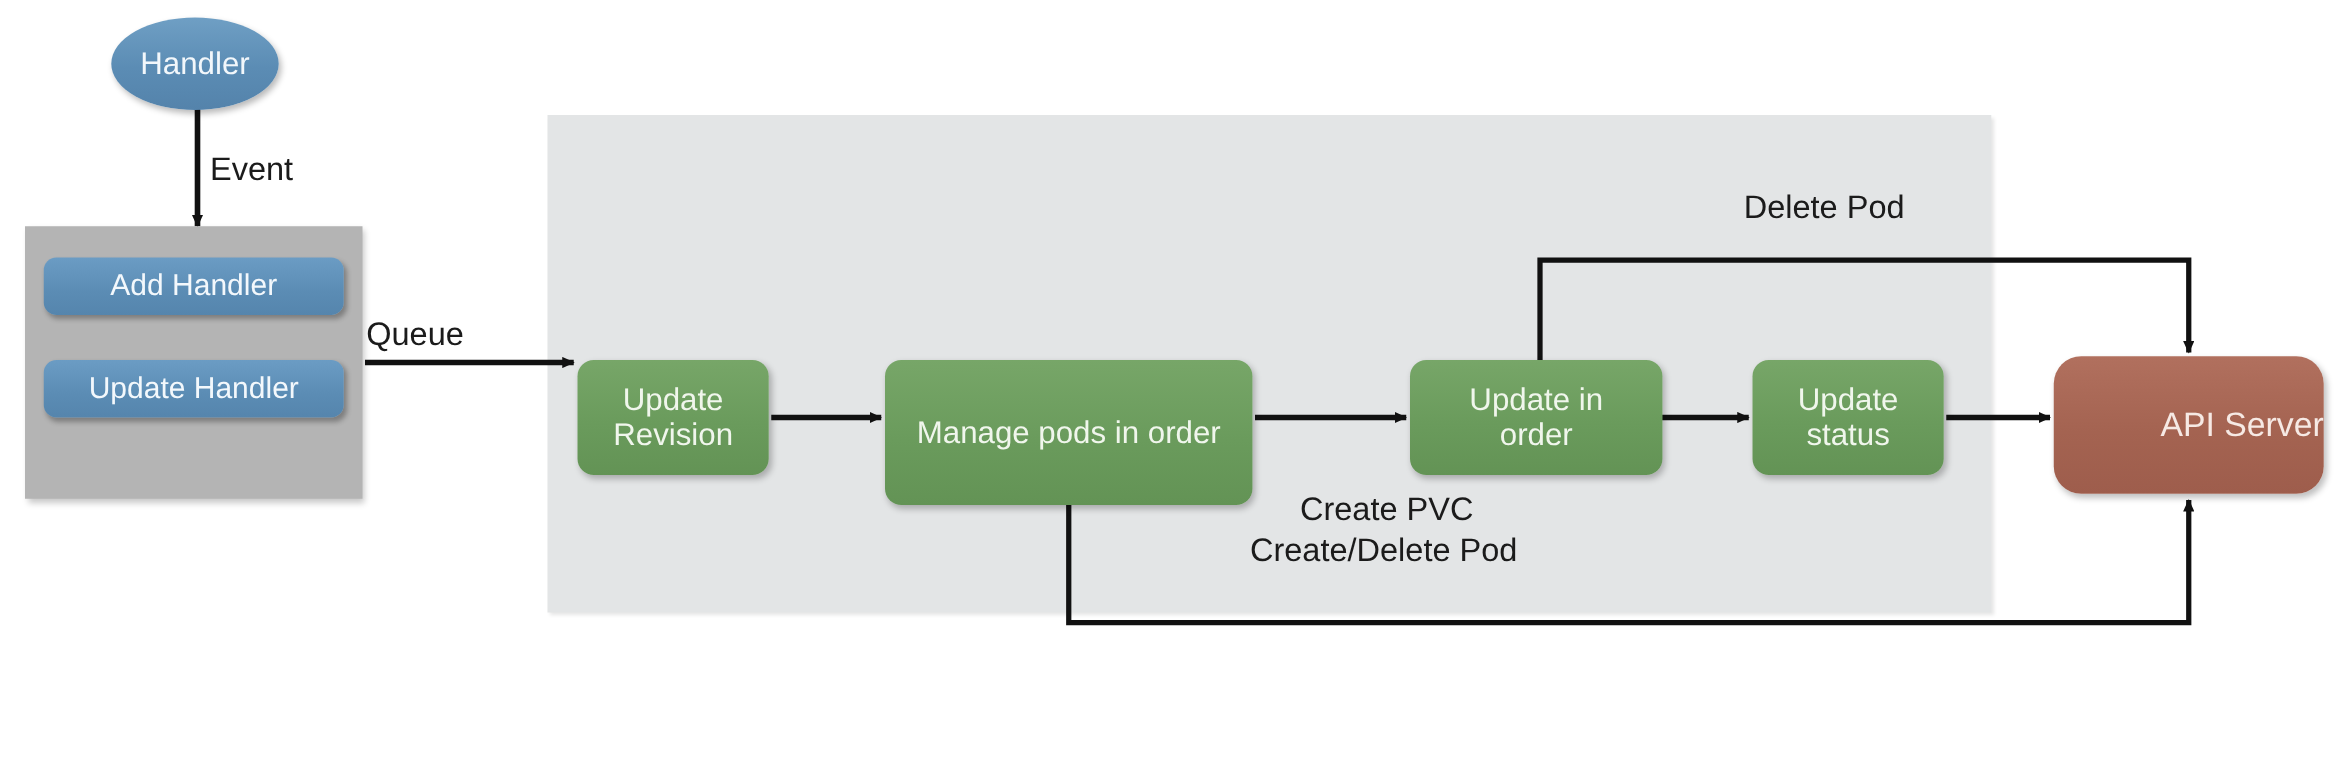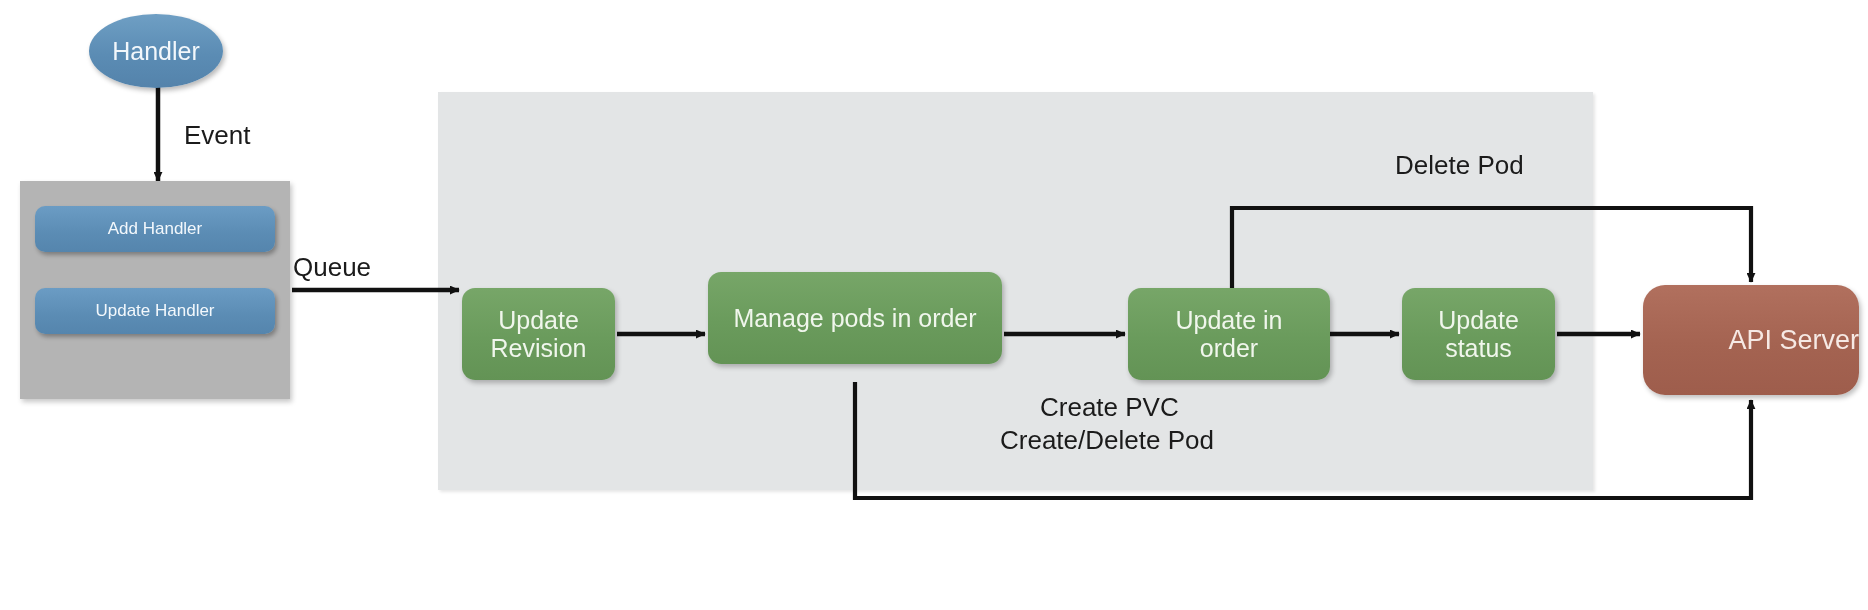--- a/index.html
+++ b/index.html
@@ -35,51 +35,51 @@
     left:20px;top:181px;width:270px;height:218px;
     background:#b4b4b4;
     box-shadow:2px 3px 5px rgba(0,0,0,0.22);
   }
   .handler-pill{
     position:absolute;left:35px;width:240px;height:46px;
     border-radius:10px;
     background:linear-gradient(180deg,#6b9cc4 0%,#5b8cb4 60%,#5585ad 100%);
     box-shadow:2px 3px 4px rgba(0,0,0,0.30);
     display:flex;align-items:center;justify-content:center;
-    color:#f3f8fc;font-size:17px;white-space:nowrap;
+    color:#f3f8fc;font-size:24px;white-space:nowrap;
   }
   .hp0{top:206px;} .hp1{top:264px;margin-top:24px;} .hp2{top:322px;}
 
   
   .gbox{
     position:absolute;border-radius:13px;
     background:linear-gradient(180deg,#77a668 0%,#6a9b5c 55%,#639355 100%);
     box-shadow:2px 3px 5px rgba(0,0,0,0.25);
     display:flex;align-items:center;justify-content:center;text-align:center;
     color:#f0f6ec;font-size:25px;line-height:1.13;padding:0 6px;box-sizing:border-box;
   }
   .g-update-revision{left:462px;top:288px;width:153px;height:92px;}
-  .g-manage-pods{left:708px;top:272px;width:294px;height:92px;text-align:right;}
+  .g-manage-pods{left:708px;top:288px;width:294px;height:116px;text-align:right;}
   .g-update-in-order{left:1128px;top:288px;width:202px;height:92px;}
   .g-update-status{left:1402px;top:288px;width:153px;height:92px;}
 
   
   .api-server{
     left:1643px;top:285px;width:216px;height:110px;border-radius:22px;
     background:linear-gradient(180deg,#b1705e 0%,#a46351 55%,#9e5d4c 100%);
     box-shadow:2px 3px 5px rgba(0,0,0,0.25);
     display:flex;align-items:center;justify-content:flex-end;
     color:#f6e9e4;font-size:27px;white-space:nowrap;
   }
 
   
   .edge-label{
     position:absolute;font-size:26px;color:#1b1b1b;white-space:nowrap;
   }
-  .lbl-event{left:184px;top:120px;}
+  .lbl-event{left:168px;top:120px;}
   .lbl-queue{left:293px;top:252px;}
   .lbl-delete-pod{left:1395px;top:150px;}
   .lbl-create-pvc{left:1040px;top:392px;}
   .lbl-create-delete-pod{left:1000px;top:425px;}
 
   
   .wires{left:0;top:0;width:1868px;height:610px;pointer-events:none;}
 </style>
 </head>
 <body>

